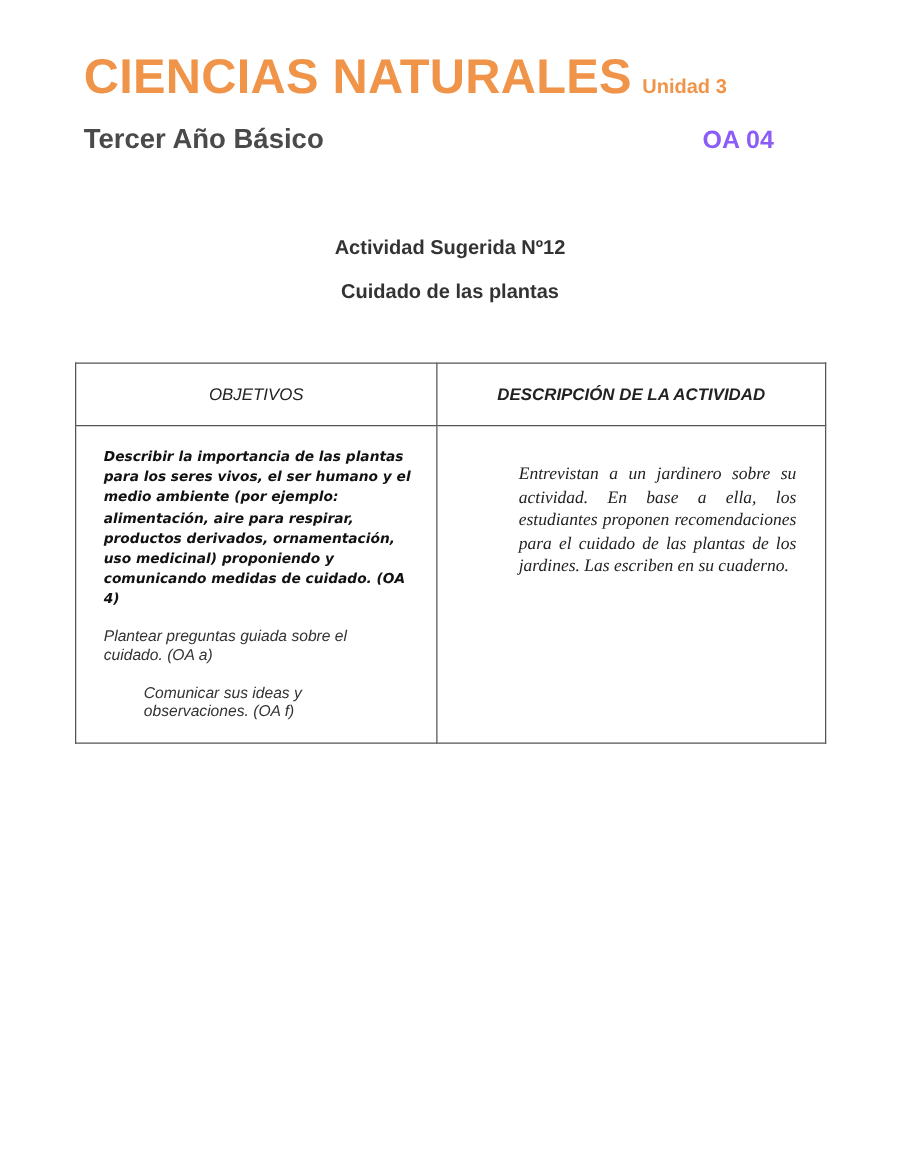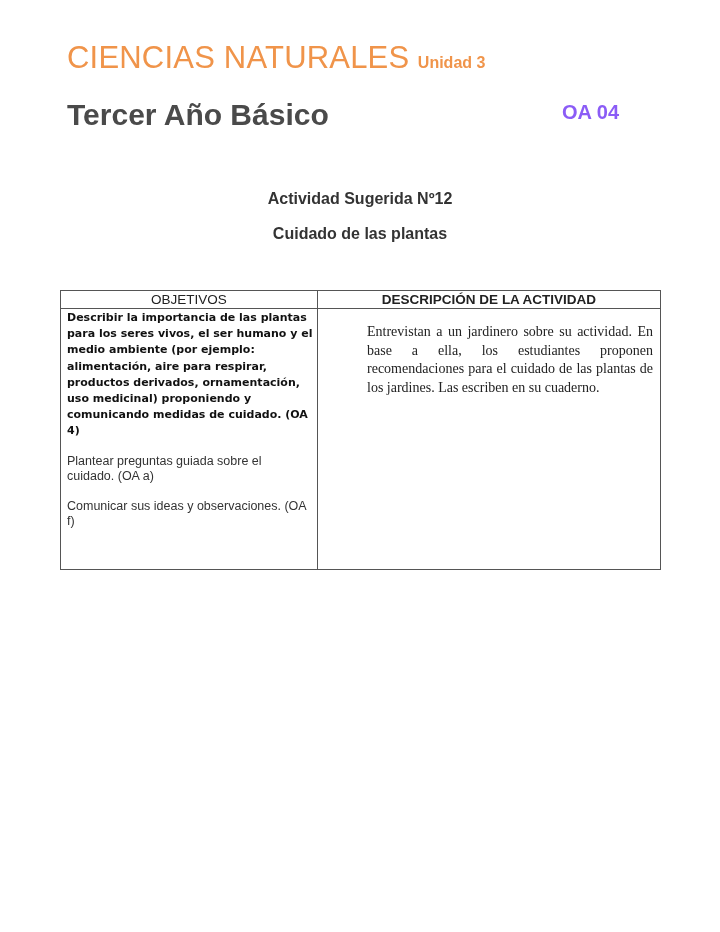--- a/index.html
+++ b/index.html
@@ -1,31 +1,31 @@
 <!DOCTYPE html>
 <html><head>
   <meta charset="utf-8">
   <style>
     html, body { margin: 0; padding: 0; background: #ffffff; }
     body { width: 720px; height: 932px; position: relative; overflow: hidden; font-family: "Liberation Sans", sans-serif; }
     .title-line { position: absolute; left: 67px; top: 40px; white-space: nowrap; color: #f0944a; }
-    .title-main { font-size: 31px; font-weight: normal; letter-spacing: 0.2px; margin-top: 43px; }
+    .title-main { font-size: 39px; font-weight: bold; letter-spacing: 0.2px; margin-top: 43px; }
     .title-unit { font-size: 16px; font-weight: bold; margin-left: 4px; }
-    .grade { position: absolute; left: 67px; top: 98px; font-size: 30px; font-weight: bold; color: #4a4a4a; }
+    .grade { position: absolute; left: 67px; top: 98px; font-size: 22px; font-weight: bold; color: #4a4a4a; }
     .oa-code { position: absolute; left: 533px; top: 101px; font-size: 20px; font-weight: bold; color: #8b5cf6; margin-left: 29px; }
     .activity-num { position: absolute; left: 0; width: 720px; top: 190px; text-align: center; font-size: 16px; font-weight: bold; color: #333; }
     .activity-title { position: absolute; left: 0; width: 720px; top: 225px; text-align: center; font-size: 16px; font-weight: bold; color: #333; }
     table.act { position: absolute; left: 60px; top: 290px; width: 601px; height: 280px; border-collapse: collapse; }
-    table.act td, table.act th { border: 1.5px solid #555; vertical-align: top; padding: 0; }
+    table.act td, table.act th { border: 1.5px solid #555; vertical-align: top; padding: 16px; font-style: italic; }
     table.act th { height: 17px; font-size: 13.5px; font-weight: normal; text-align: center; color: #222; line-height: 17px; }
     th.col-obj { width: 256px; }
     th.col-desc { font-weight: bold !important; }
     .obj-main { font-family: "DejaVu Sans", sans-serif; font-weight: bold; font-size: 11px; line-height: 16.2px; color: #111; padding: 1px 4px 0 6px; }
     .obj-sec { font-size: 12.5px; line-height: 15.5px; color: #333; padding: 0 6px; margin-top: 14px; }
-    .obj-sec + .obj-sec { margin-top: 14px; }
+    .obj-sec + .obj-sec { margin-top: 14px; margin-left: 32px; }
     .desc { font-family: "Liberation Serif", serif; font-size: 14px; line-height: 18.5px; color: #222; text-align: justify; padding: 14px 7px 0 49px; }
   </style>
 </head>
 <body>
 
 <div class="title-line">
   <span class="title-main">CIENCIAS NATURALES</span>
   <span class="title-unit">Unidad 3</span>
 </div>
 <div class="grade">Tercer Año Básico</div>

